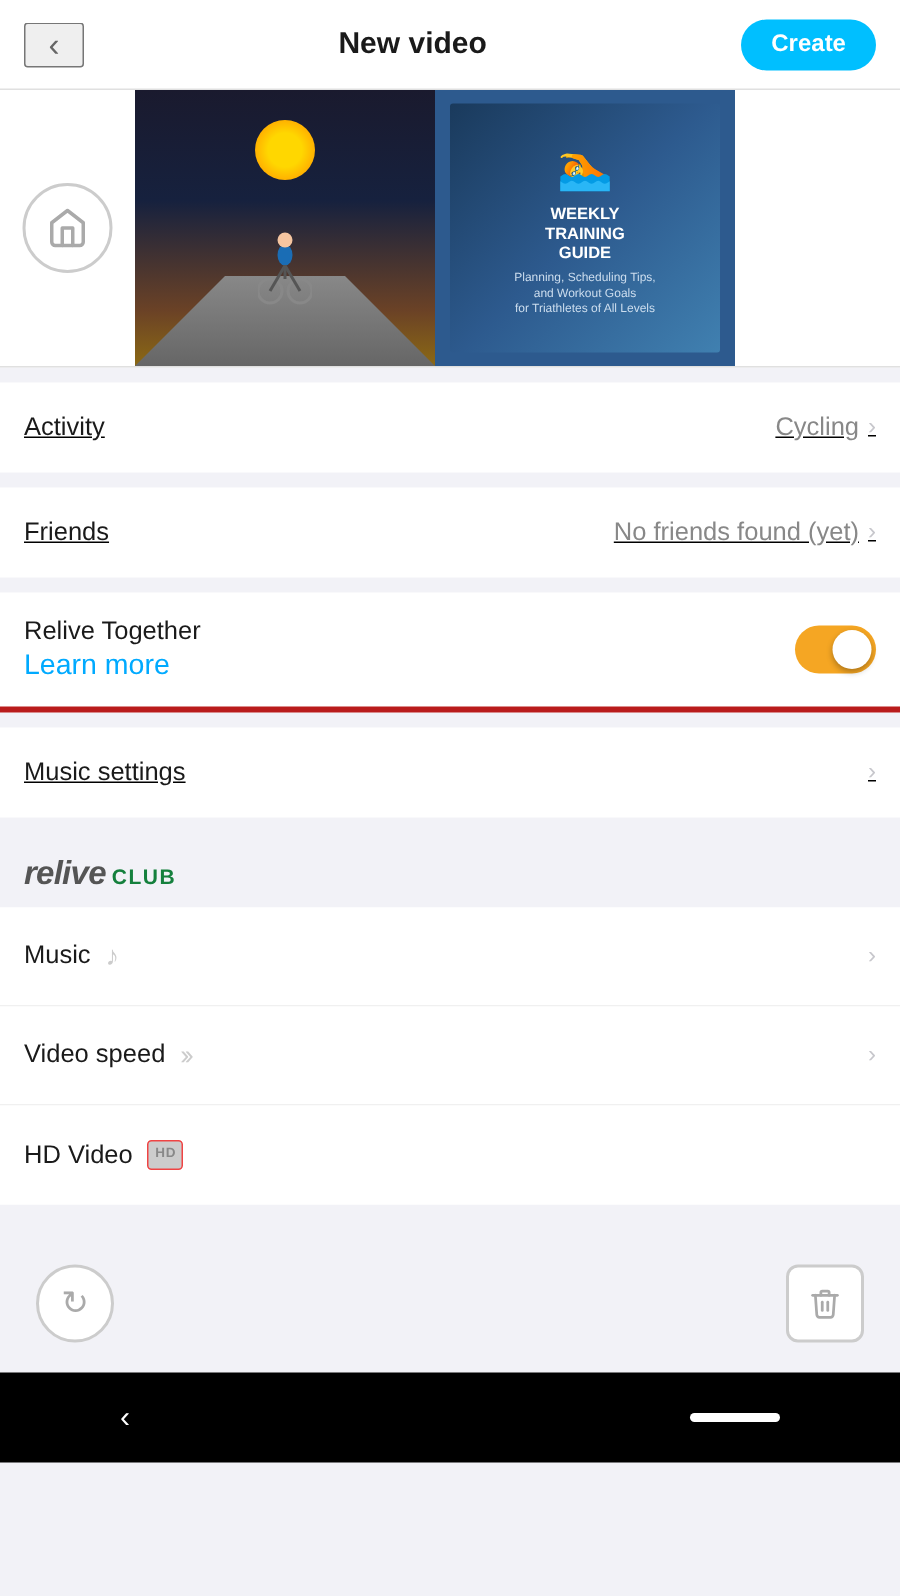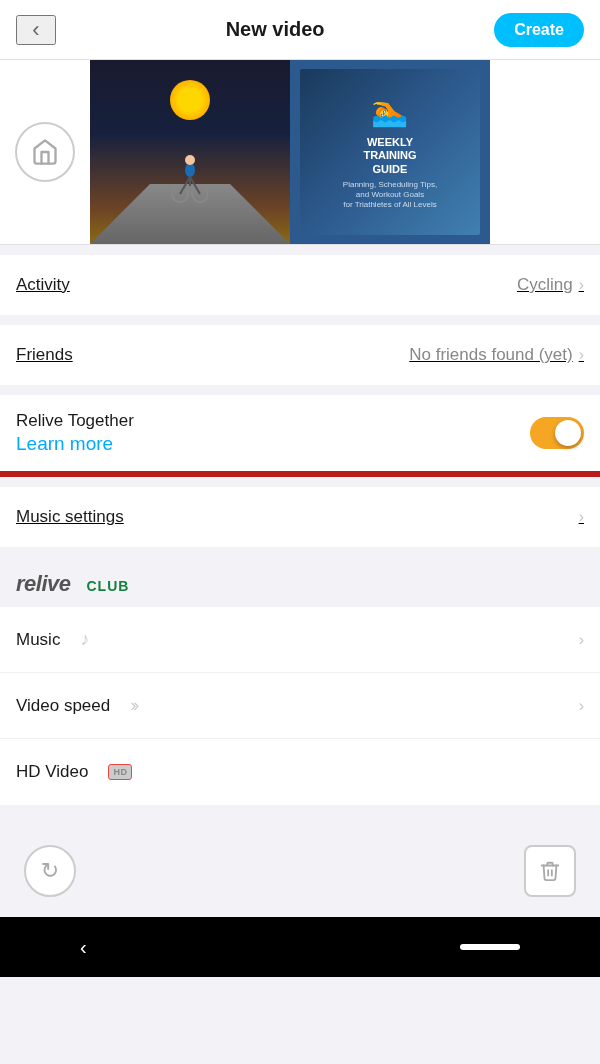--- a/index.html
+++ b/index.html
@@ -186,21 +186,21 @@
     .chevron {
       color: #c7c7cc;
       font-size: 16px;
     }
 
     
     .relive-together-section {
       background: #fff;
       margin-top: 10px;
       padding: 16px 16px 16px 16px;
-      border-bottom: 6px solid #b91c1c;
+      border-bottom: 4px solid #b91c1c;
     }
     .relive-together-row {
       display: flex;
       align-items: center;
       justify-content: space-between;
     }
     .relive-together-title {
       font-size: 17px;
       color: #1a1a1a;
       font-weight: 400;
@@ -244,21 +244,21 @@
 
     
     .club-section {
       background: #f2f2f7;
       margin-top: 10px;
       padding: 14px 16px 10px 16px;
     }
     .club-header {
       display: flex;
       align-items: baseline;
-      gap: 16px;
+      gap: 4px;
     }
     .club-relive {
       font-size: 22px;
       font-weight: 700;
       color: #555;
       font-style: italic;
       letter-spacing: -0.5px;
     }
     .club-text {
       font-size: 14px;
@@ -281,22 +281,21 @@
       height: 66px;
       border-bottom: 1px solid #f0f0f0;
       background: #fff;
       cursor: pointer;
     }
     .club-row:last-child {
       border-bottom: none;
     }
     .club-row-left {
       display: flex;
-      align-items: center;
-      gap: 20px;
+      gap: 10px;
     }
     .club-row-label {
       font-size: 17px;
       color: #1a1a1a;
     }
     .club-row-icon {
       color: #ccc;
       font-size: 18px;
     }
     .hd-badge {

